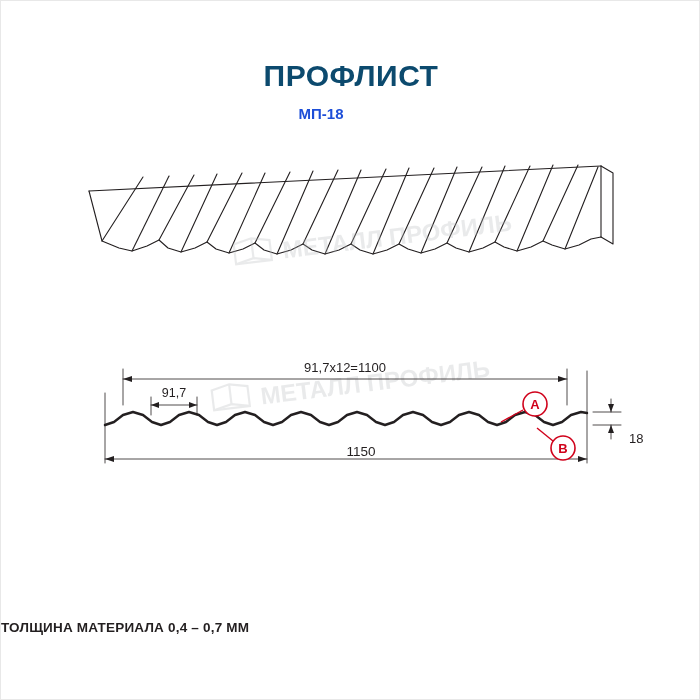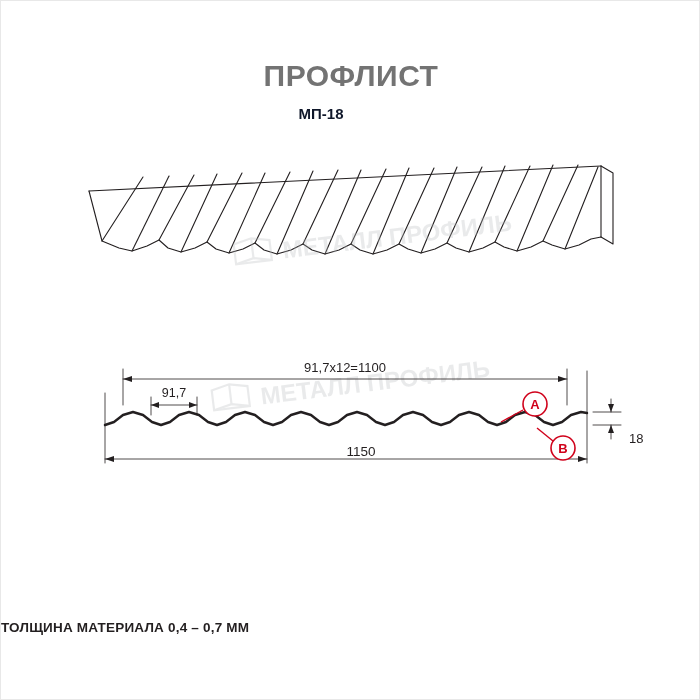--- a/index.html
+++ b/index.html
@@ -23,31 +23,31 @@
   }
   .title {
     position: absolute;
     top: 58px;
     left: 0;
     width: 700px;
     text-align: center;
     font-size: 30px;
     font-weight: bold;
     letter-spacing: 0.5px;
-    color: #737373;
+    color: #0c4a6e;
   }
   .subtitle {
     position: absolute;
     top: 104px;
     left: 0;
     width: 640px;
     text-align: center;
     font-size: 15px;
     font-weight: bold;
-    color: #0f172a;
+    color: #1d4ed8;
   }
   .footer-note {
     position: absolute;
     top: 619px;
     left: 0;
     width: 700px;
     font-size: 13.5px;
     font-weight: bold;
     letter-spacing: 0.2px;
     color: #231f20;

